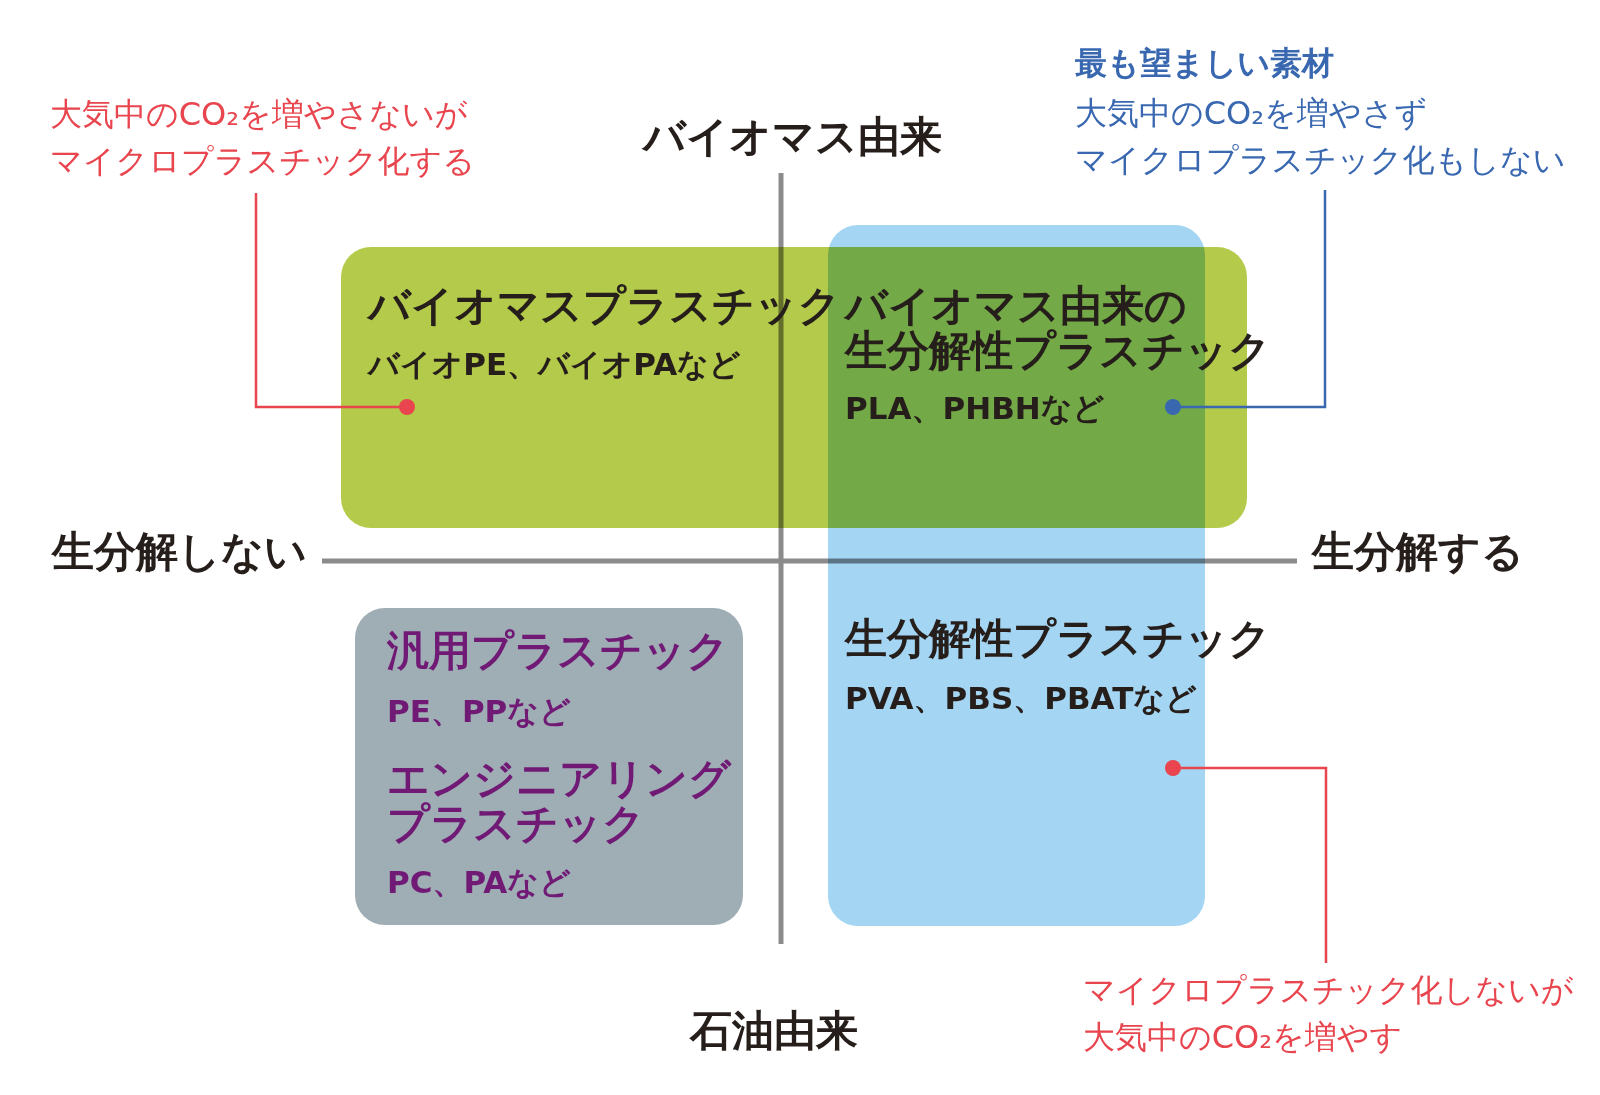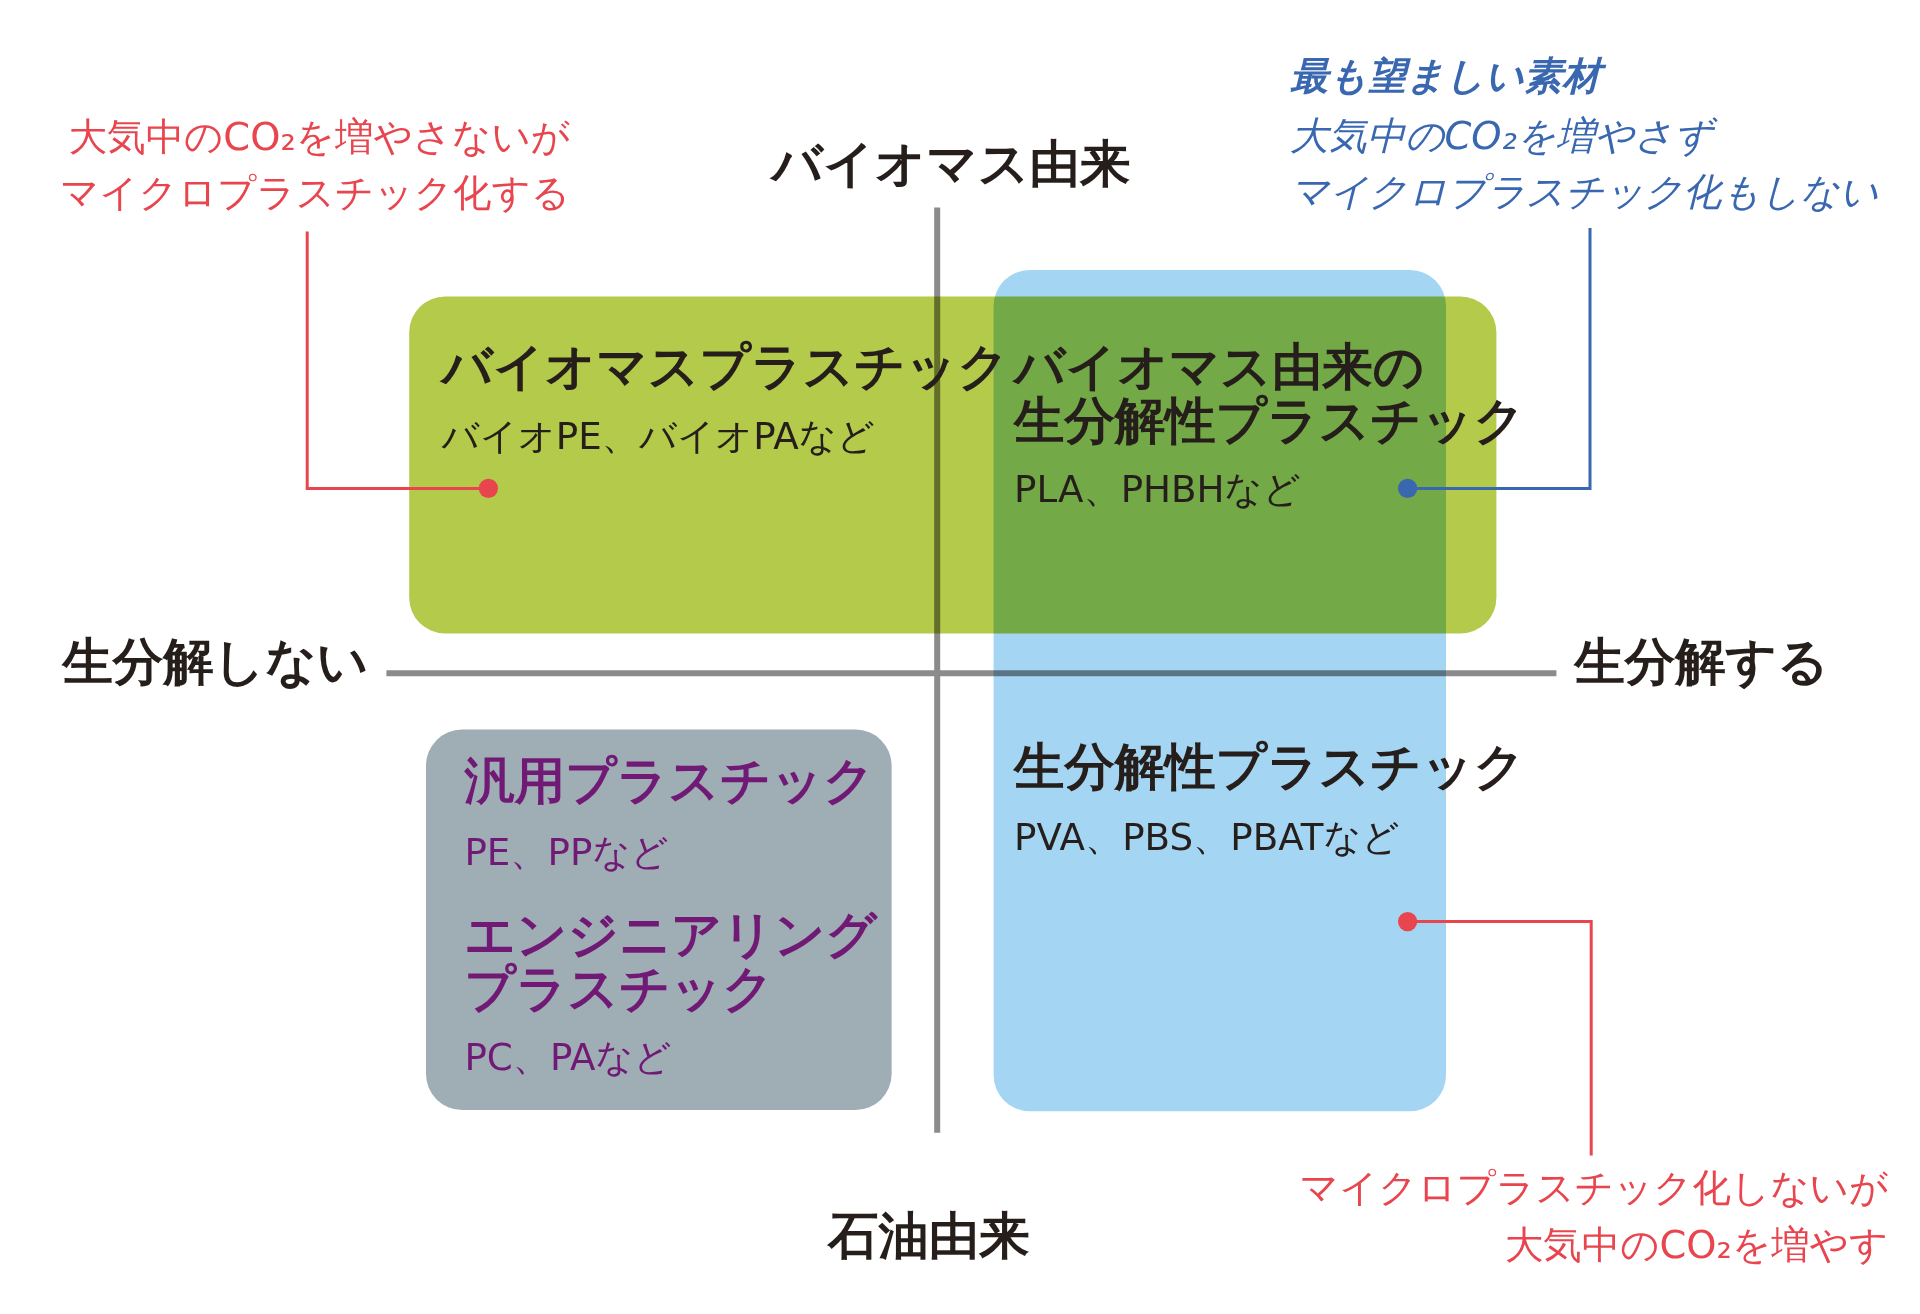--- a/index.html
+++ b/index.html
@@ -15,25 +15,25 @@
   .dot-red{fill:#e8454e;}
   .dot-blue{fill:#3968b1;}
   .box{position:absolute;border-radius:30px;mix-blend-mode:multiply;}
   .box-green{left:341px;top:247px;width:906px;height:281px;background:#b3ca4a;}
   .box-blue{left:828px;top:225px;width:377px;height:701px;background:#a4d5f2;}
   .box-gray{left:355px;top:608px;width:388px;height:317px;background:#9fadb5;mix-blend-mode:normal;}
   .txt{position:absolute;white-space:nowrap;}
   .axis-label{font-size:42px;font-weight:700;line-height:1.15;}
   .ann{font-size:32px;line-height:47px;}
   .ann-heading{font-size:32px;font-weight:700;line-height:46px;margin-bottom:4px;}
-  .red-text{color:#e8454e;text-align:right;}
-  .blue-text{color:#3968b1;font-style:italic;}
+  .red-text{color:#e8454e;}
+  .blue-text{color:#3968b1;}
   .white-text{color:#701a75;}
   .q-title{font-size:42px;font-weight:700;line-height:45px;}
-  .q-example{font-size:31px;font-weight:400;line-height:1.25;}
+  .q-example{font-size:31px;font-weight:700;line-height:1.25;}
 </style>
 </head>
 <body>
 
 <div class="canvas">
 
   <svg class="layer" width="1600" height="1095">
     <line class="axis" x1="781" y1="173" x2="781" y2="944"></line>
     <line class="axis" x1="322" y1="561" x2="1297" y2="561"></line>
   </svg>

